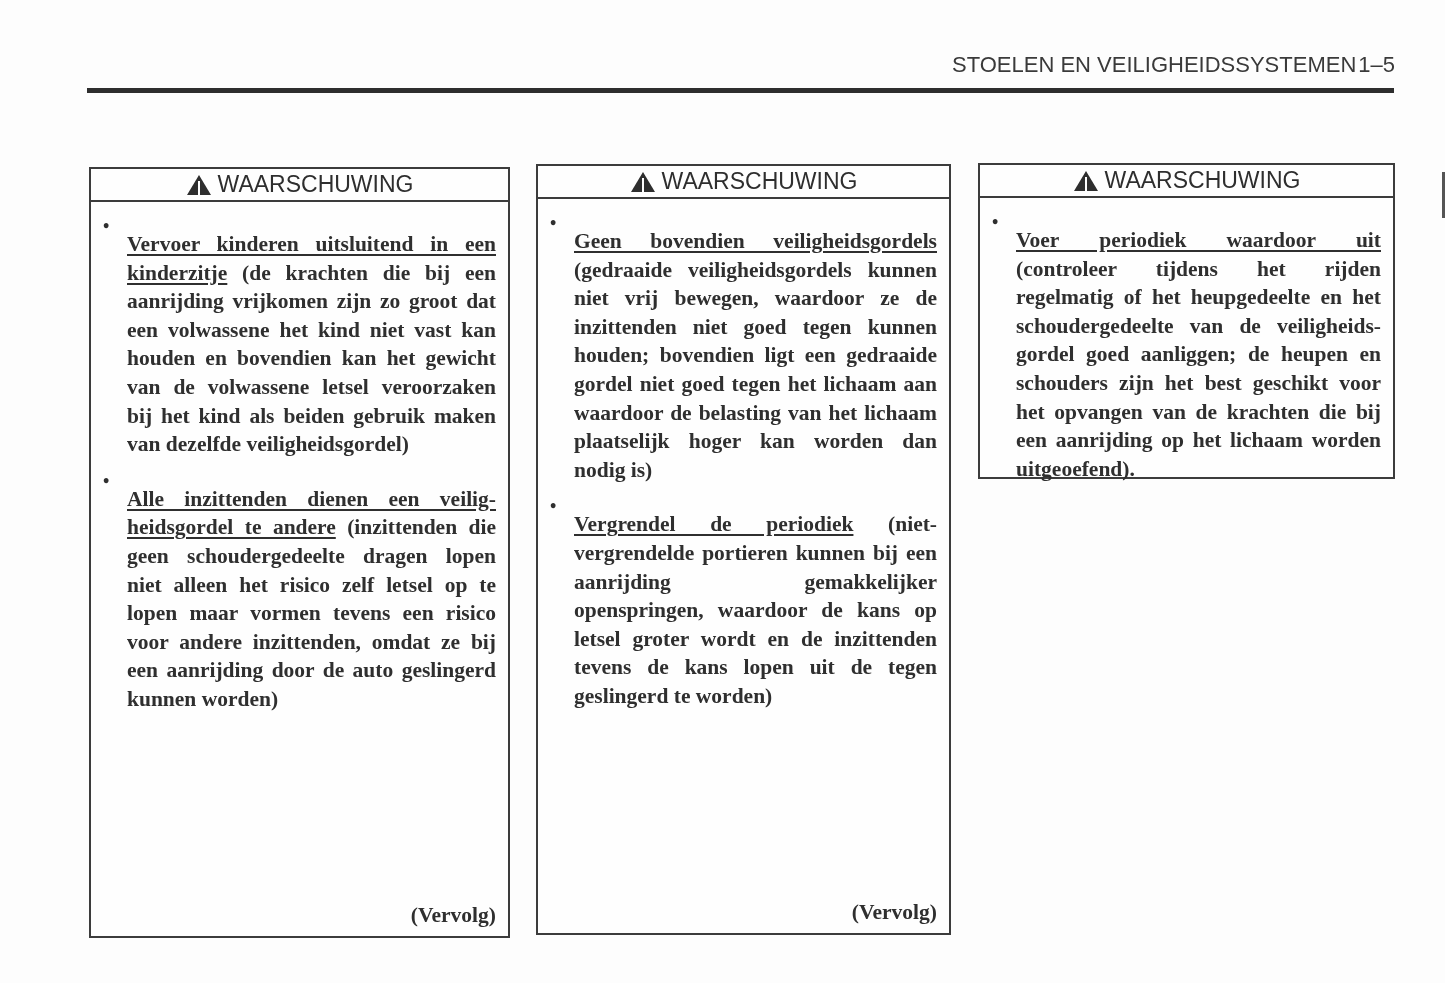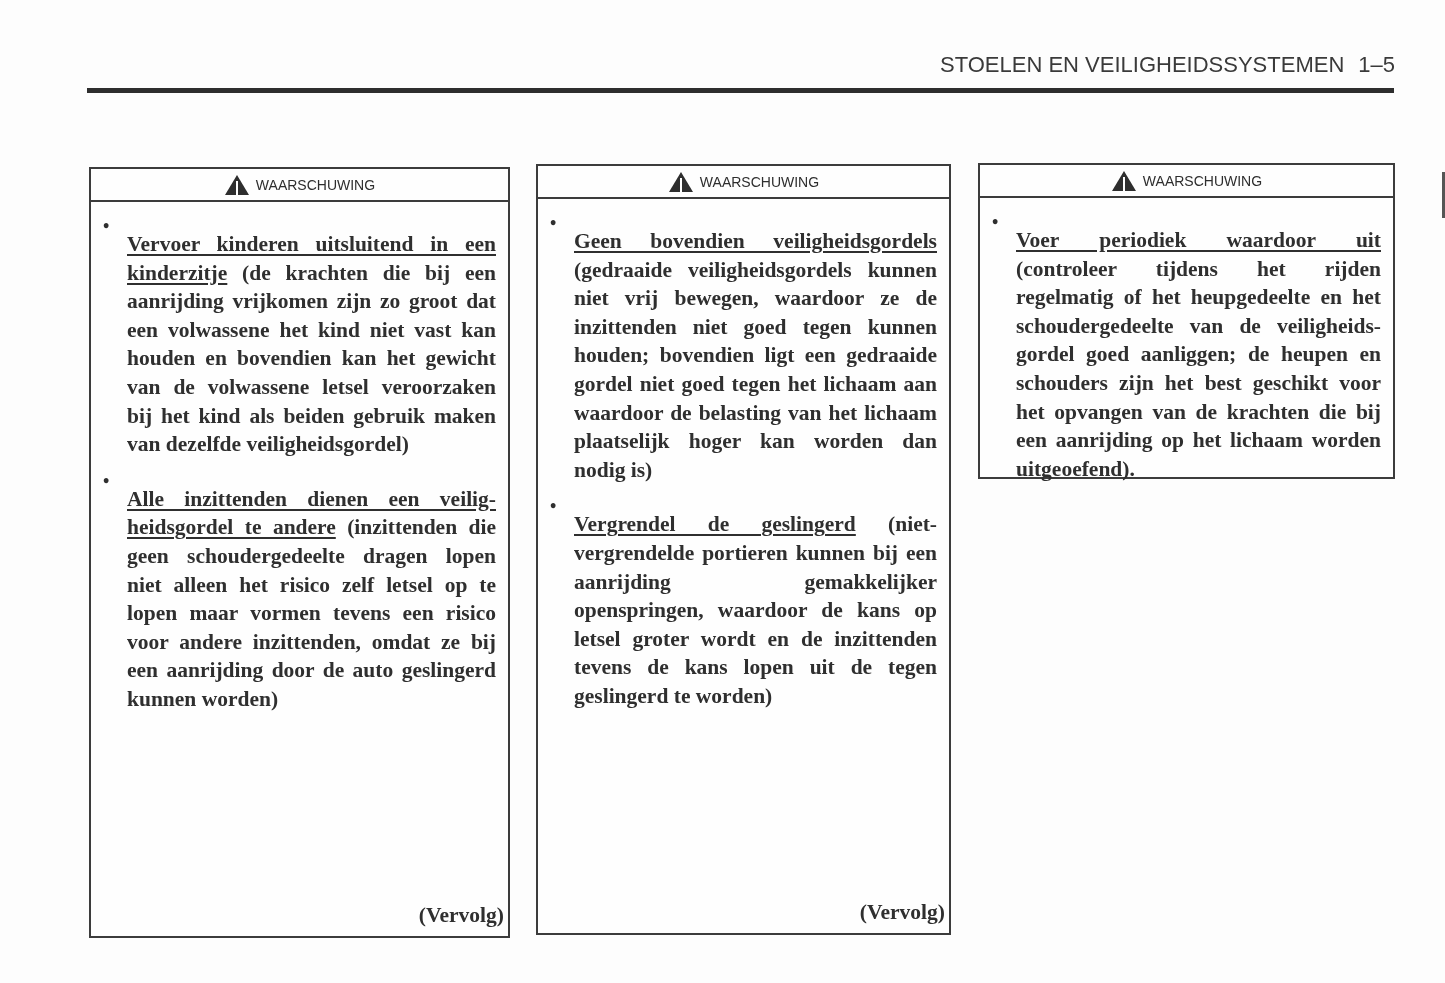--- a/index.html
+++ b/index.html
@@ -18,21 +18,21 @@
     position: absolute;
     right: 50px;
     top: 52px;
     font-family: "Liberation Sans", sans-serif;
     font-size: 22px;
     color: #3a3a3a;
     letter-spacing: 0px;
     white-space: nowrap;
   }
   .running-header .page-no {
-    margin-left: 14px;
+    margin-left: 2px;
   }
   .header-rule {
     position: absolute;
     left: 87px;
     top: 88px;
     width: 1307px;
     height: 5px;
     background: #2e2e2e;
   }
   .warning-box {
@@ -45,21 +45,21 @@
   #box2 { left: 536px; top: 164px; width: 415px; height: 771px; }
   #box3 { left: 978px; top: 163px; width: 417px; height: 316px; }
 
   .box-title {
     height: 33px;
     border-bottom: 2px solid #3c3c3c;
     display: flex;
     align-items: center;
     justify-content: center;
     font-family: "Liberation Sans", sans-serif;
-    font-size: 14px;
+    font-size: 23px;
     color: #2e2e2e;
     box-sizing: border-box;
   }
   .box-title svg {
     width: 26px;
     height: 22px;
     margin-right: 6px;
   }
   .box-body {
     padding: 10px 12px 0 10px;
@@ -84,21 +84,21 @@
     flex: 1;
     text-align: justify;
     margin-top: 18px;
   }
   .item-text .lead {
     text-decoration: underline;
     text-underline-offset: 3px;
   }
   .continued {
     position: absolute;
-    right: 4px;
+    right: 12px;
     bottom: 8px;
     font-family: "Liberation Serif", serif;
     font-weight: bold;
     font-size: 21.5px;
     color: #2f2f2f;
   }
   .edge-mark {
     position: absolute;
     left: 1442px;
     top: 172px;
@@ -144,21 +144,21 @@
     </svg>
     <span>WAARSCHUWING</span>
   </div>
   <div class="box-body">
     <div class="item">
       <span class="bullet">•</span>
       <span class="item-text"><span class="lead">Geen bovendien veiligheidsgordels</span><span> (gedraaide veiligheidsgordels kunnen niet vrij bewegen, waardoor ze de inzittenden niet goed tegen kunnen houden; bovendien ligt een gedraaide gordel niet goed tegen het lichaam aan waardoor de belasting van het lichaam plaatselijk hoger kan worden dan nodig is)</span></span>
     </div>
     <div class="item">
       <span class="bullet">•</span>
-      <span class="item-text"><span class="lead">Vergrendel de geslingerd</span><span> (niet-vergrendelde portieren kunnen bij een aanrijding gemakkelijker openspringen, waardoor de kans op letsel groter wordt en de inzittenden tevens de kans lopen uit de tegen geslingerd te worden)</span></span>
+      <span class="item-text"><span class="lead">Vergrendel de periodiek</span><span> (niet-vergrendelde portieren kunnen bij een aanrijding gemakkelijker openspringen, waardoor de kans op letsel groter wordt en de inzittenden tevens de kans lopen uit de tegen geslingerd te worden)</span></span>
     </div>
   </div>
   <div class="continued">(Vervolg)</div>
 </div>
 
 <div class="warning-box" id="box3">
   <div class="box-title">
     <svg viewBox="0 0 26 22">
       <polygon points="13,1 25,21 1,21" fill="#2e2e2e"></polygon>
       <rect x="12" y="7" width="2" height="14" fill="#fefefe"></rect>

